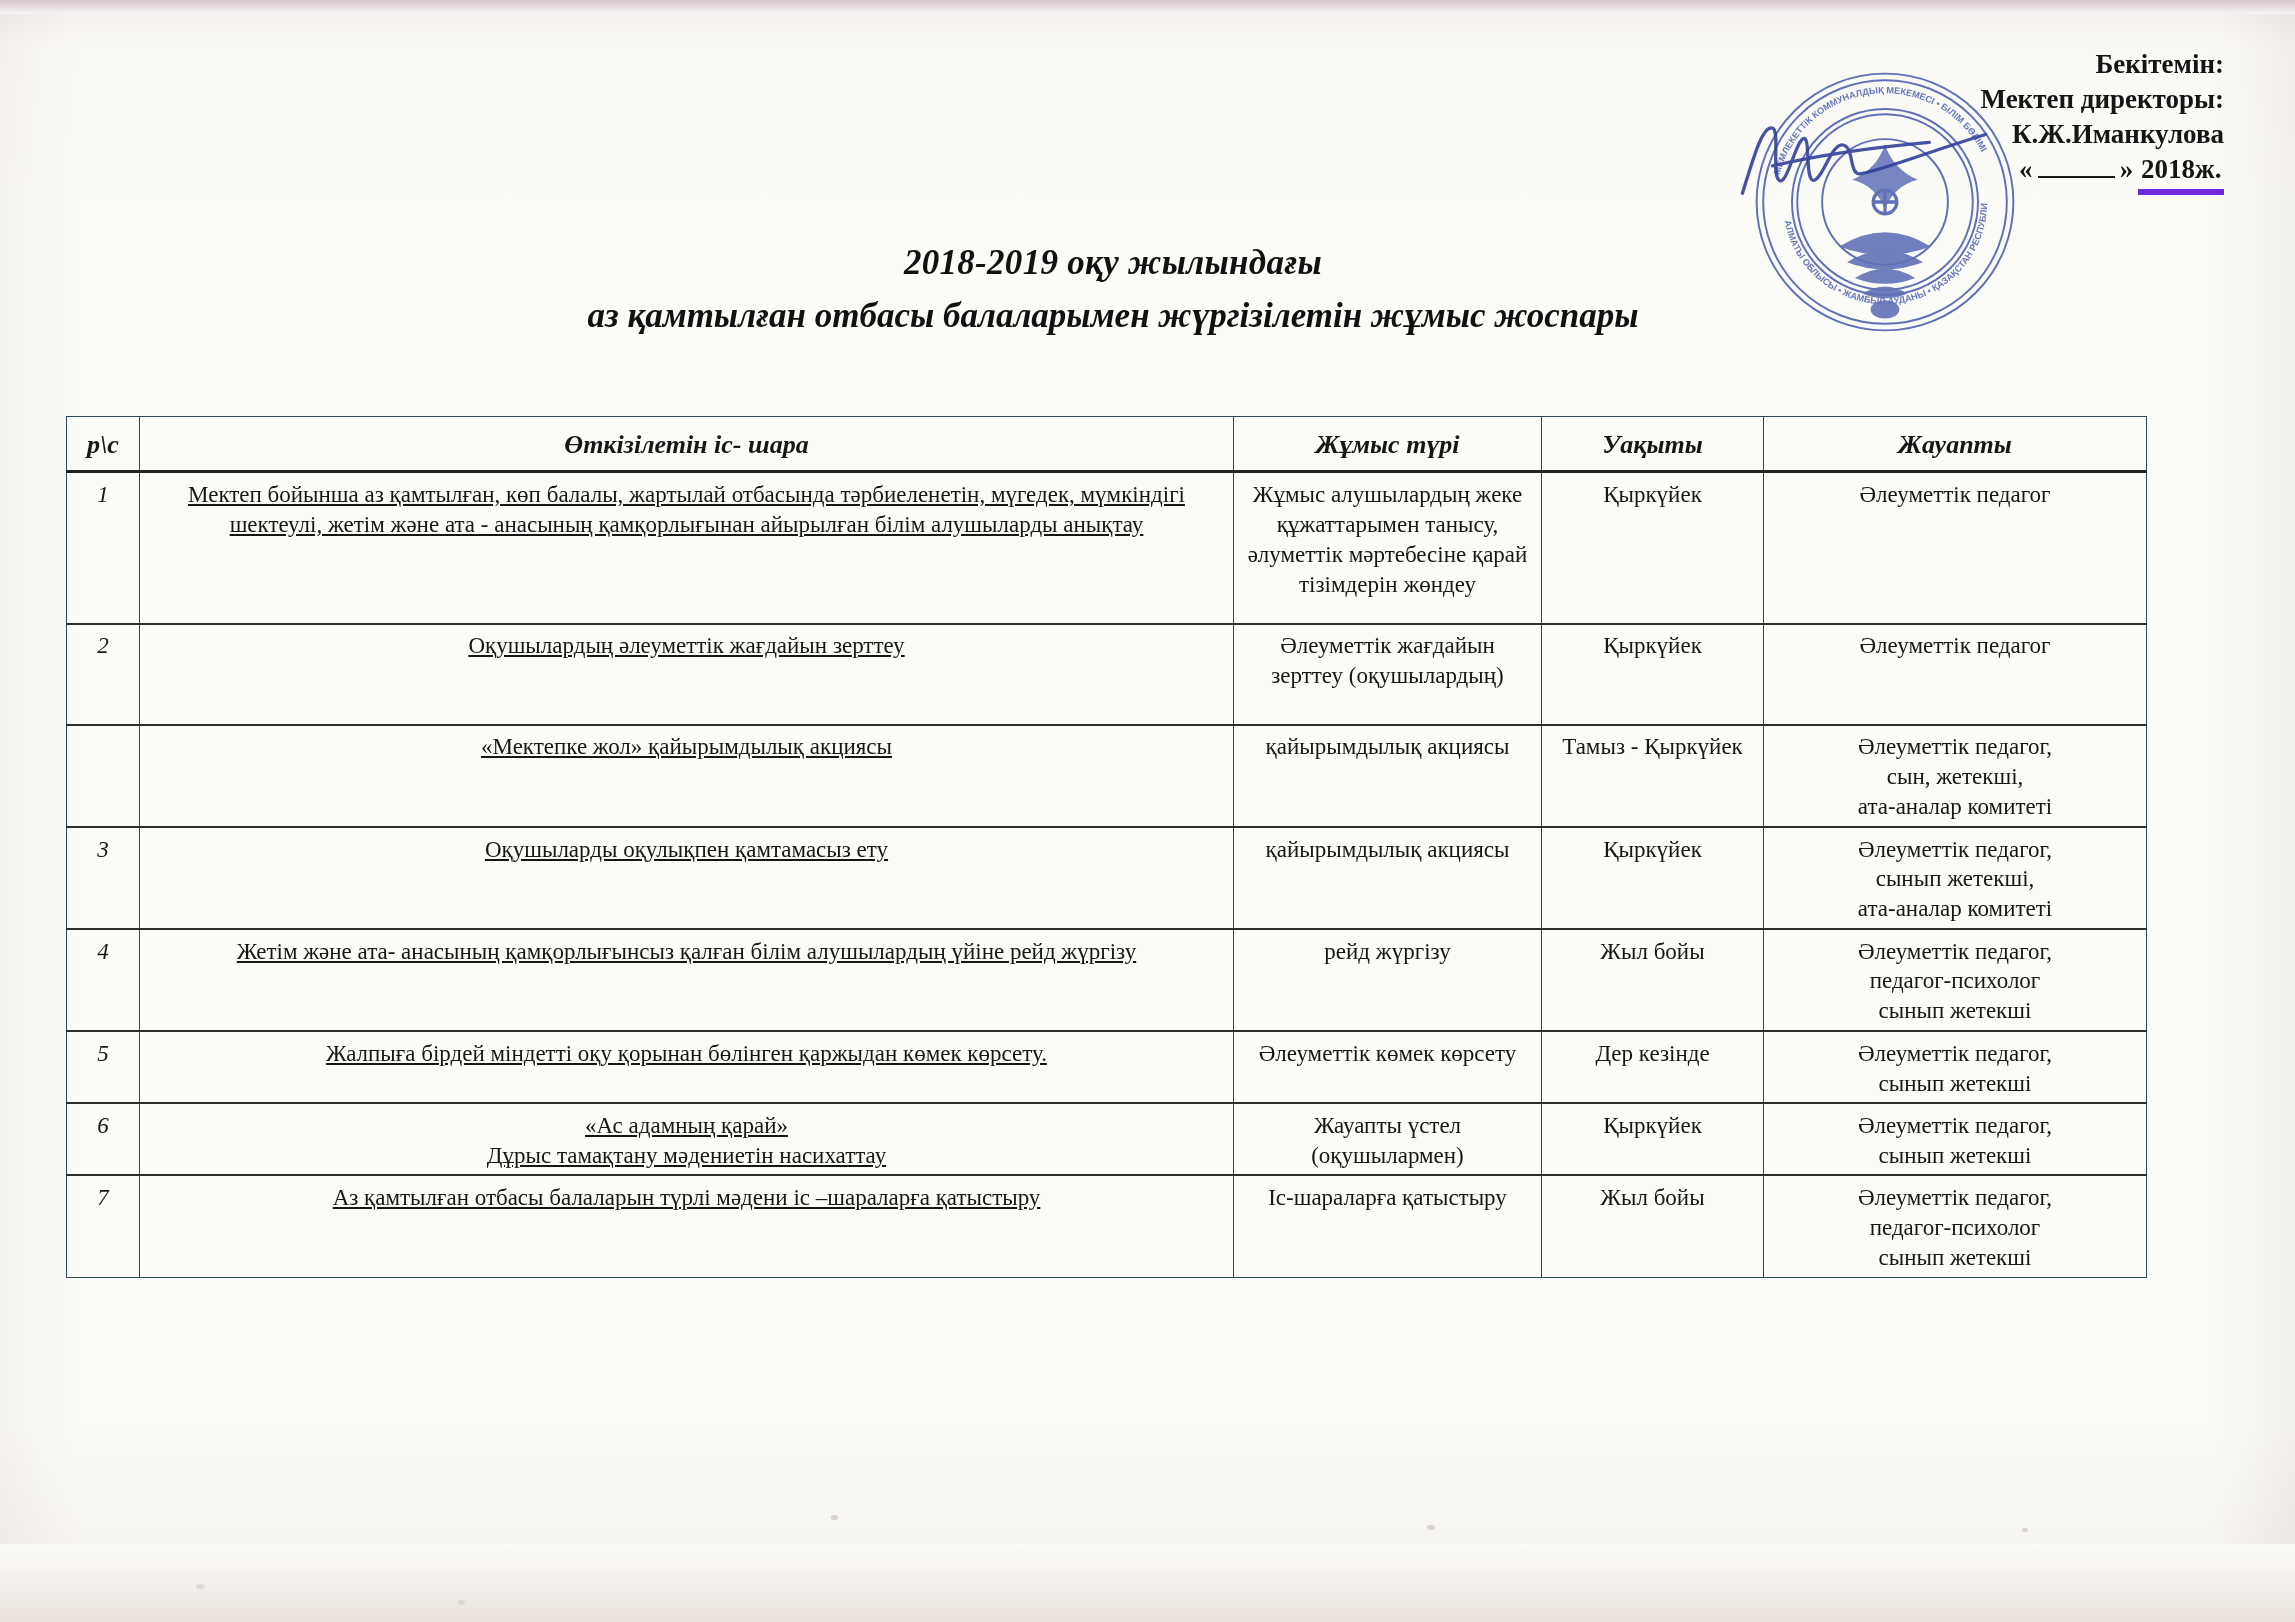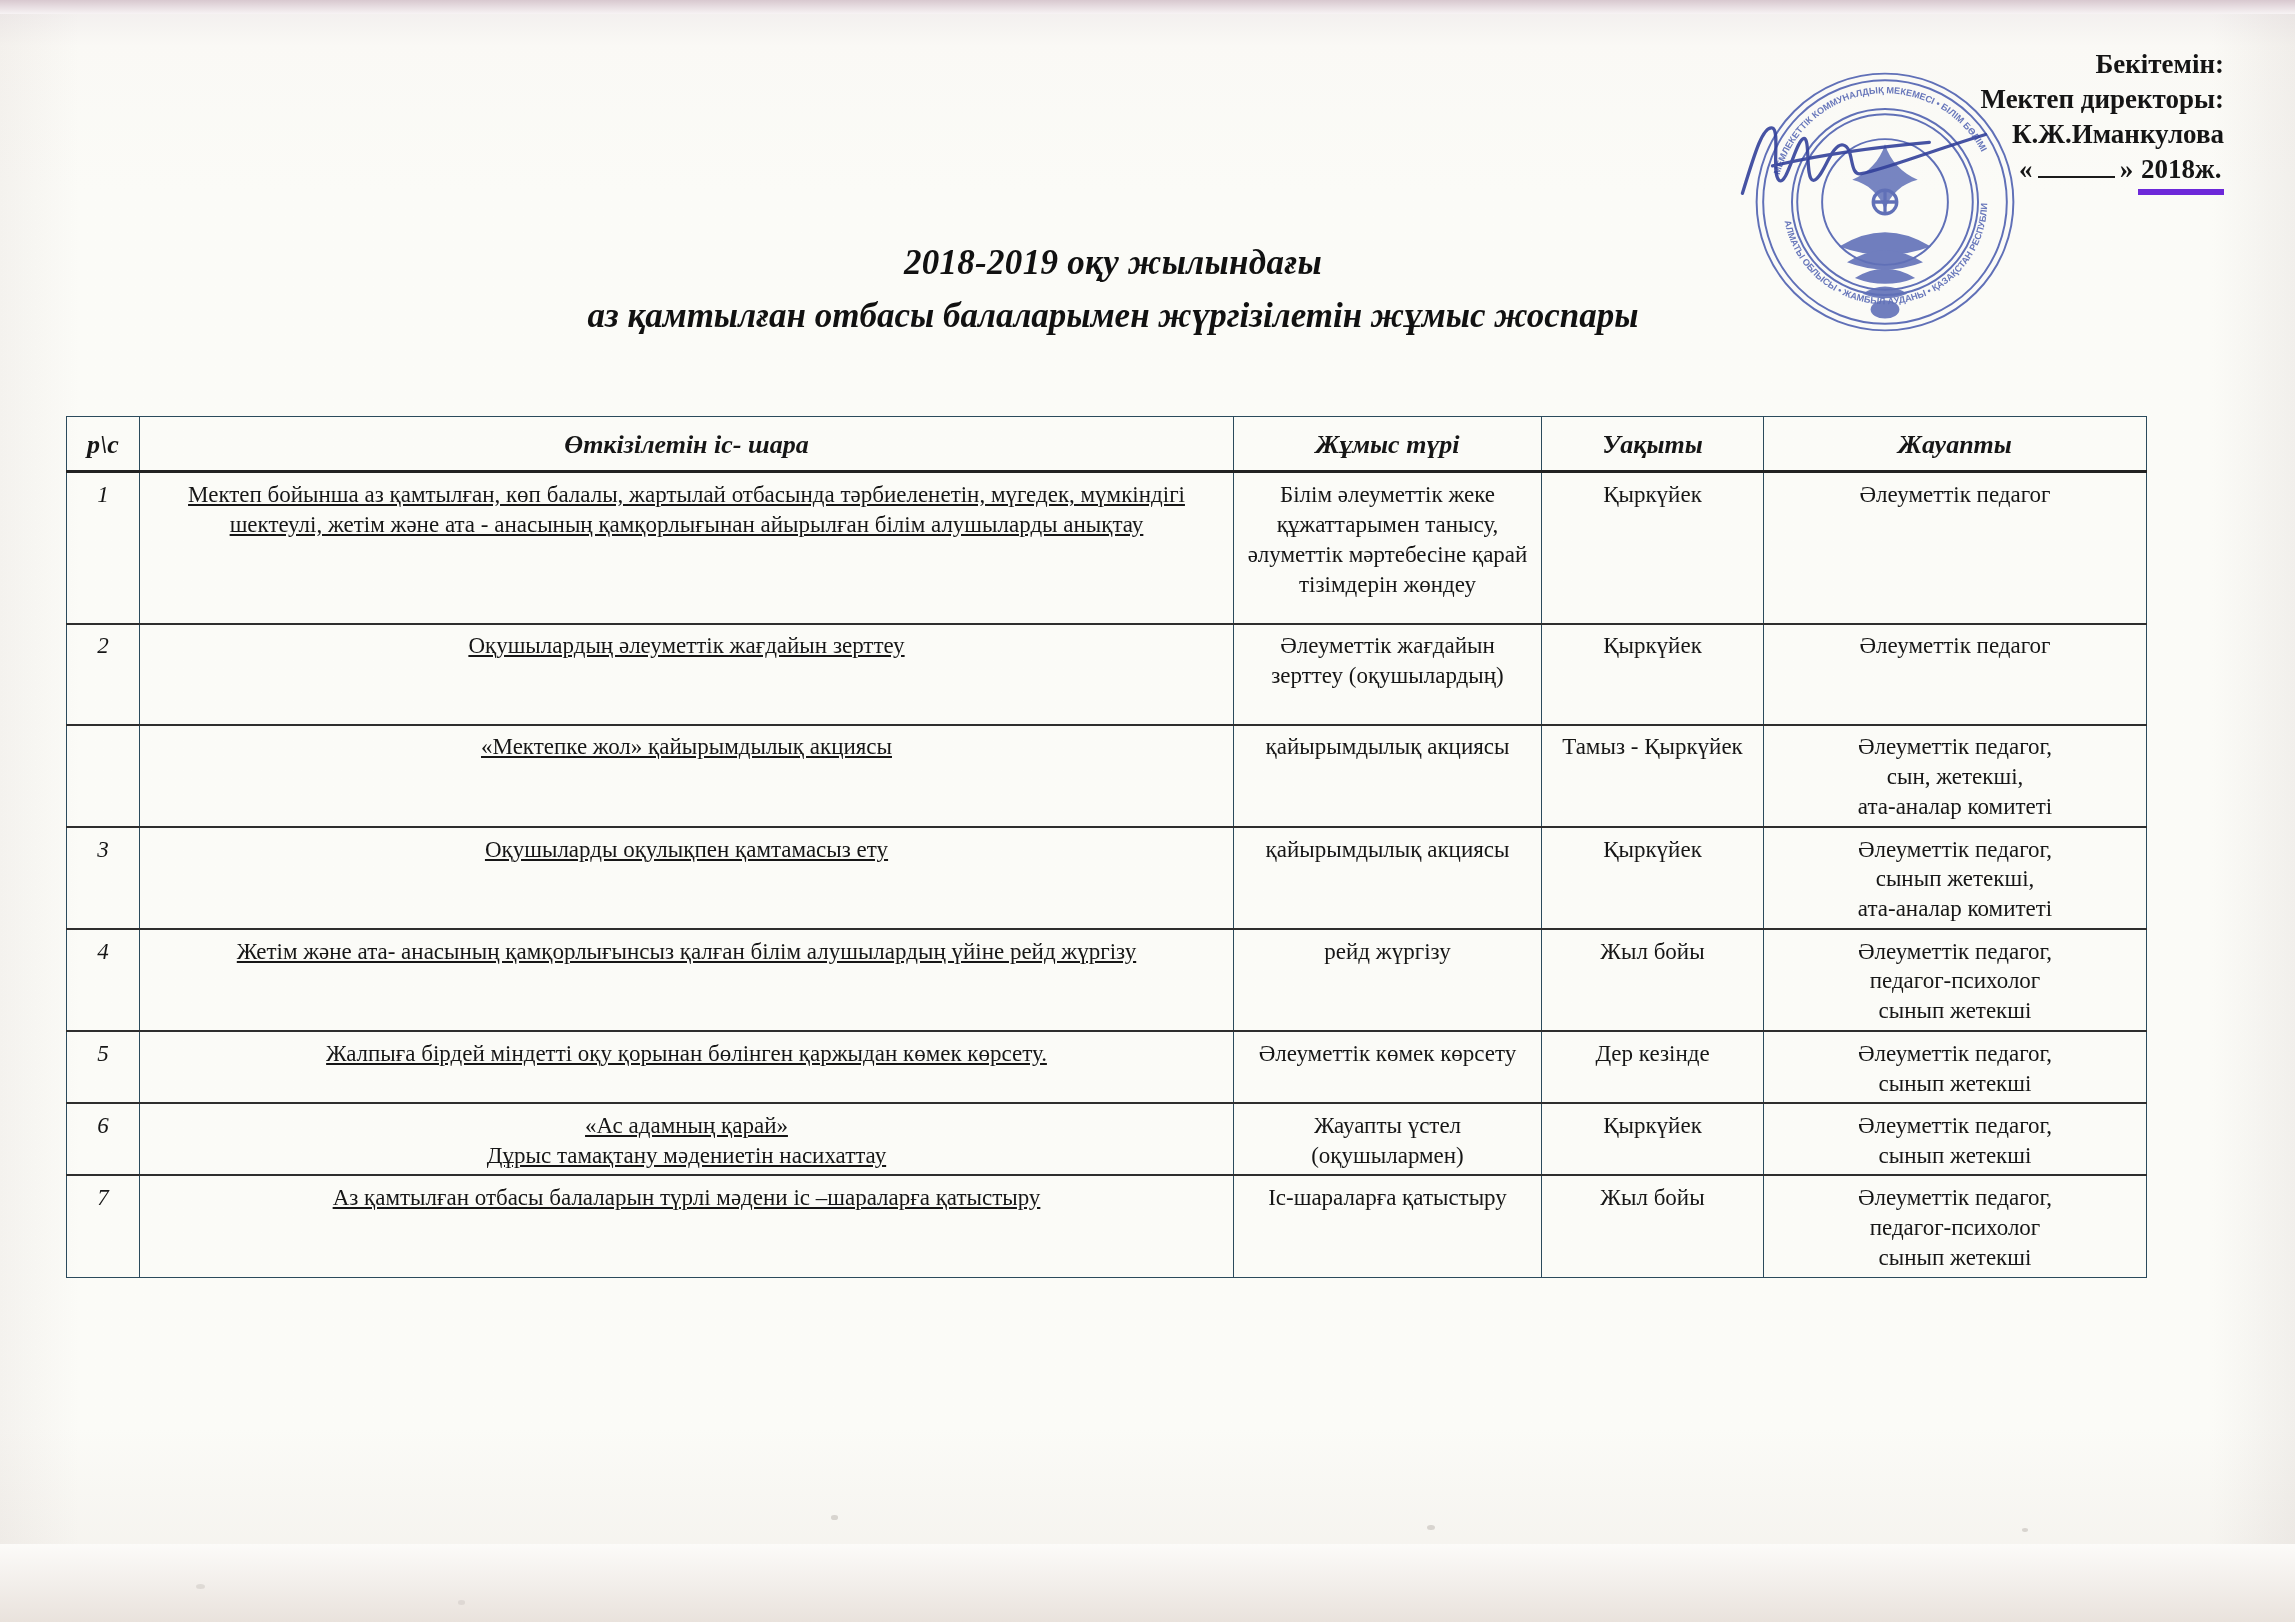--- a/index.html
+++ b/index.html
@@ -252,21 +252,21 @@
         <th>Жауапты</th>
       </tr>
     </thead>
     <tbody id="plan-body">
         <tr>
           <td class="num">1</td>
           <td class="event">
             <span class="cell-line">Мектеп бойынша аз қамтылған, көп балалы,  жартылай  отбасында тәрбиеленетін, мүгедек, мүмкіндігі шектеулі, жетім және ата - анасының қамқорлығынан  айырылған білім алушыларды анықтау</span>
             <div style="height: 79px;"></div>
           </td>
-          <td class="type">Білім әлеуметтік жеке  құжаттарымен танысу, әлуметтік мәртебесіне қарай тізімдерін жөндеу</td>
+          <td class="type">Жұмыс алушылардың жеке  құжаттарымен танысу, әлуметтік мәртебесіне қарай тізімдерін жөндеу</td>
           <td class="time">Қыркүйек</td>
           <td class="resp">
             <span class="cell-line">Әлеуметтік педагог</span>
           </td>
         </tr>
         <tr>
           <td class="num">2</td>
           <td class="event">
             <span class="cell-line">Оқушылардың әлеуметтік жағдайын зерттеу</span>
             <div style="height: 59px;"></div>

